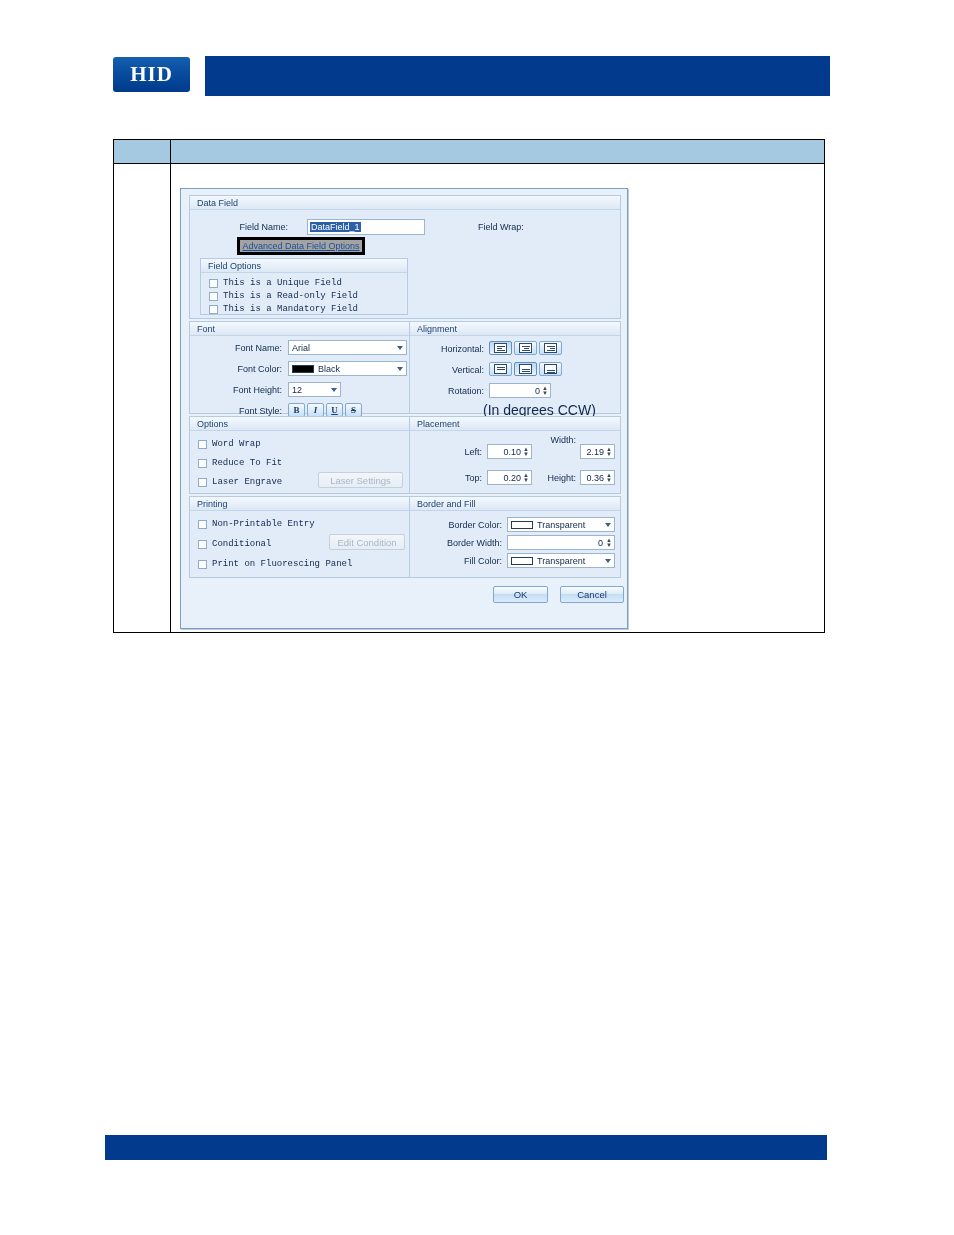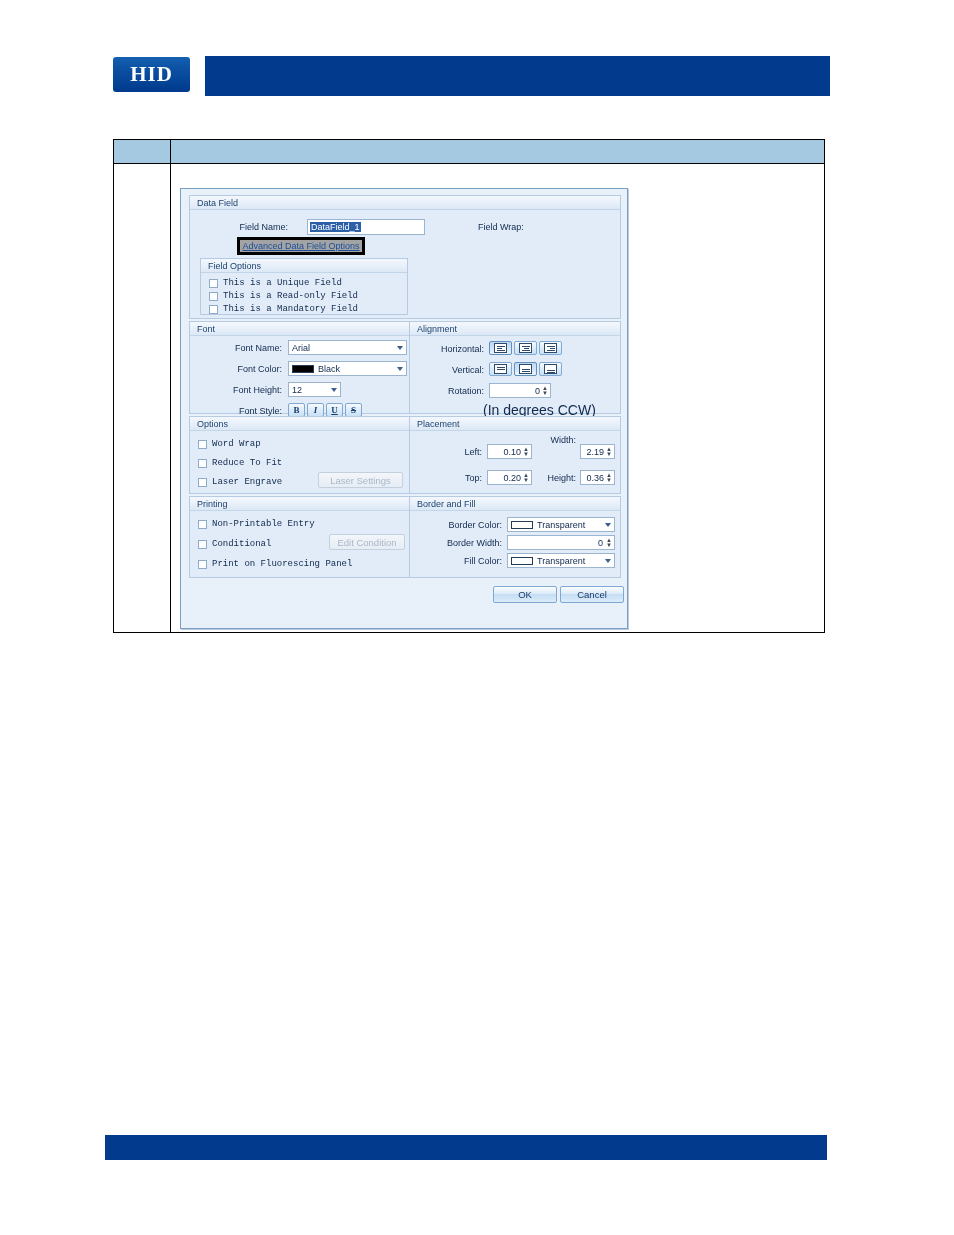--- a/index.html
+++ b/index.html
@@ -512,19 +512,19 @@
 
         <div class="lbl" style="left:10px; top:45px; width:82px;">Fill Color:</div>
         <div class="combo" style="left:97px; top:42px; width:108px; height:15px;">
           <span class="swatch" style="background:#ffffff;"></span>
           <span>Transparent</span>
           <span class="combo-arrow"></span>
         </div>
       </div>
     </div>
 
-    <div class="btn" style="left:312px; top:397px; width:64px; height:17px;">OK</div>
+    <div class="btn" style="left:312px; top:397px; width:55px; height:17px;">OK</div>
     <div class="btn" style="left:379px; top:397px; width:64px; height:17px;">Cancel</div>
 
   </div>
 </div>
 
 <div class="page-footer"></div>
 
 </body></html>

